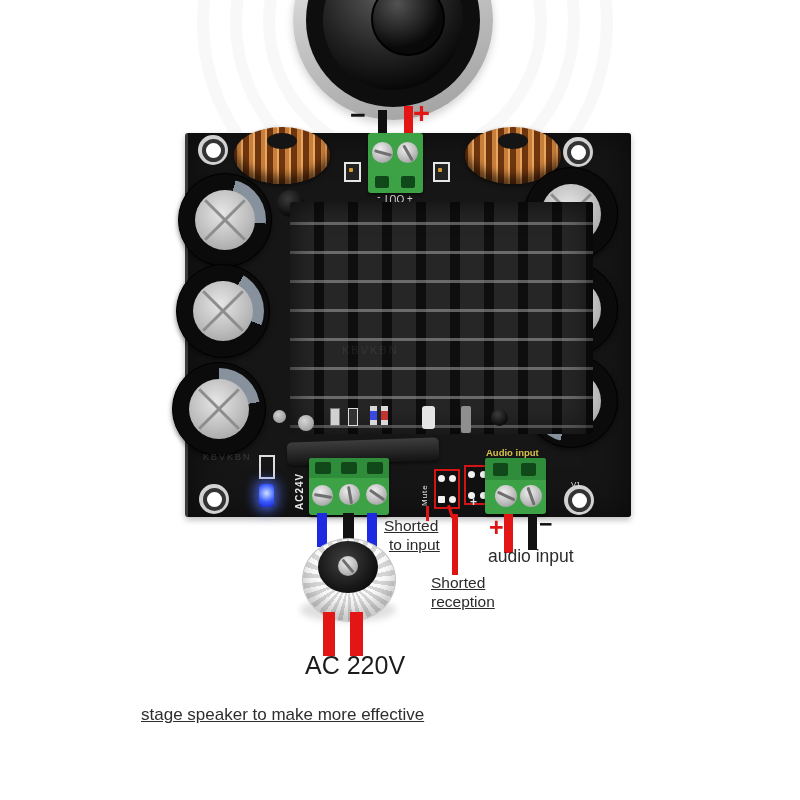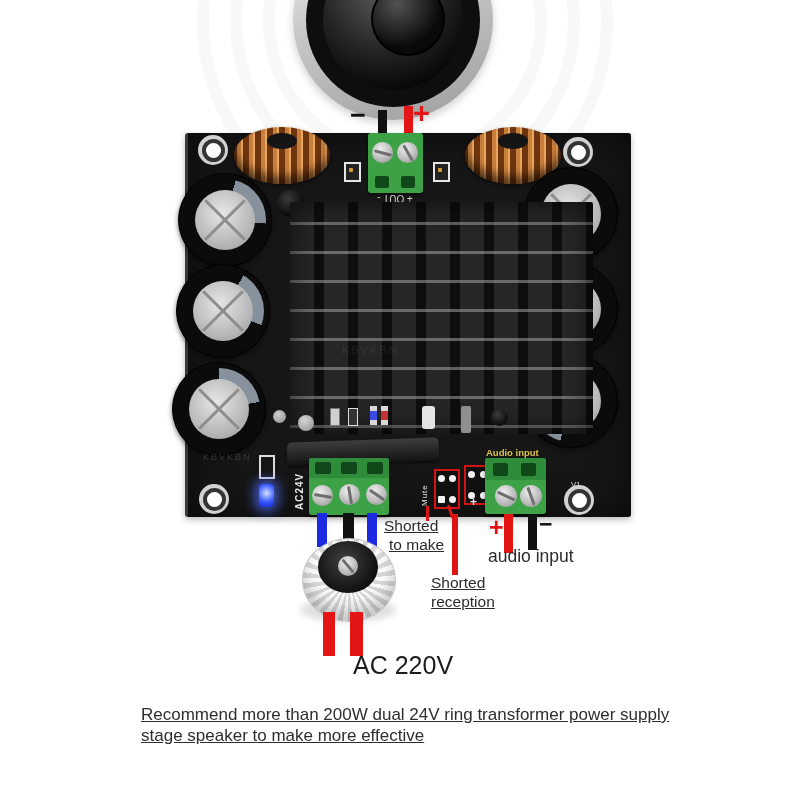--- a/index.html
+++ b/index.html
@@ -233,39 +233,38 @@
 
   <div class="abs circ" style="left:300px;top:598px;width:96px;height:24px;background:rgba(0,0,0,.12);filter:blur(3px);"></div>
   <div class="abs circ" style="left:302px;top:538px;width:92px;height:82px;background:#eee;background:repeating-conic-gradient(from 0deg,#fbfbfb 0 7deg,#d7d7d7 7deg 14deg);border:1px solid #c2c2c2;box-shadow:inset 0 -12px 14px rgba(0,0,0,.2);"></div>
   <div class="abs circ" style="left:318px;top:541px;width:60px;height:52px;background:radial-gradient(circle at 45% 38%,#404040,#0f0f0f 72%);"></div>
   <div class="abs circ screw" style="left:338px;top:556px;width:20px;height:20px;--r:50deg;">
       <i></i>
     </div>
 
   <div class="abs wire" style="left:323px;top:612px;width:12px;height:44px;background:#e31515;"></div>
   <div class="abs wire" style="left:350px;top:612px;width:13px;height:44px;background:#e31515;"></div>
-  <div class="abs ann" style="left:305px;top:651px;font-size:25px;color:#1c1c1c;margin-left:48px;">AC 220V</div>
+  <div class="abs ann" style="left:305px;top:651px;font-size:25px;color:#1c1c1c;">AC 220V</div>
 
   <div class="abs redline" style="left:426px;top:506px;width:3px;height:15px;"></div>
   <div class="abs redline" style="left:449px;top:505px;width:3px;height:13px;transform:rotate(-18deg);"></div>
   <div class="abs redline" style="left:452px;top:514px;width:6px;height:61px;"></div>
 
   <div class="abs ann" style="left:384px;top:516px;font-size:15.5px;line-height:19px;">
     <div class="note-line">Shorted</div>
-    <div class="note-line" style="padding-left:5px;">to make</div>
+    <div class="note-line" style="padding-left:5px;">to input</div>
   </div>
   <div class="abs ann" style="left:431px;top:573px;font-size:15.5px;line-height:19px;">
     <div class="note-line">Shorted</div>
     <div class="note-line">reception</div>
   </div>
 
   <div class="abs wire" style="left:504px;top:514px;width:9px;height:39px;background:#e31515;"></div>
   <div class="abs wire" style="left:528px;top:514px;width:9px;height:36px;background:#111;"></div>
   <div class="abs" style="left:489px;top:513px;font-size:25px;font-weight:bold;color:#e01414;">+</div>
   <div class="abs" style="left:539px;top:511px;font-size:23px;font-weight:bold;color:#111;">−</div>
   <div class="abs ann" style="left:488px;top:546px;font-size:17.5px;">audio input</div>
 
   <div class="abs" style="left:141px;top:705px;width:530px;font-size:17px;line-height:20.5px;color:#2e2e2e;">
-    <div class="note-line">Recommend more than 200W dual 24V ring transformer power supply</div>
     <div class="note-line">stage speaker to make more effective</div>
   </div>
 
 </div>
 
 </body></html>

